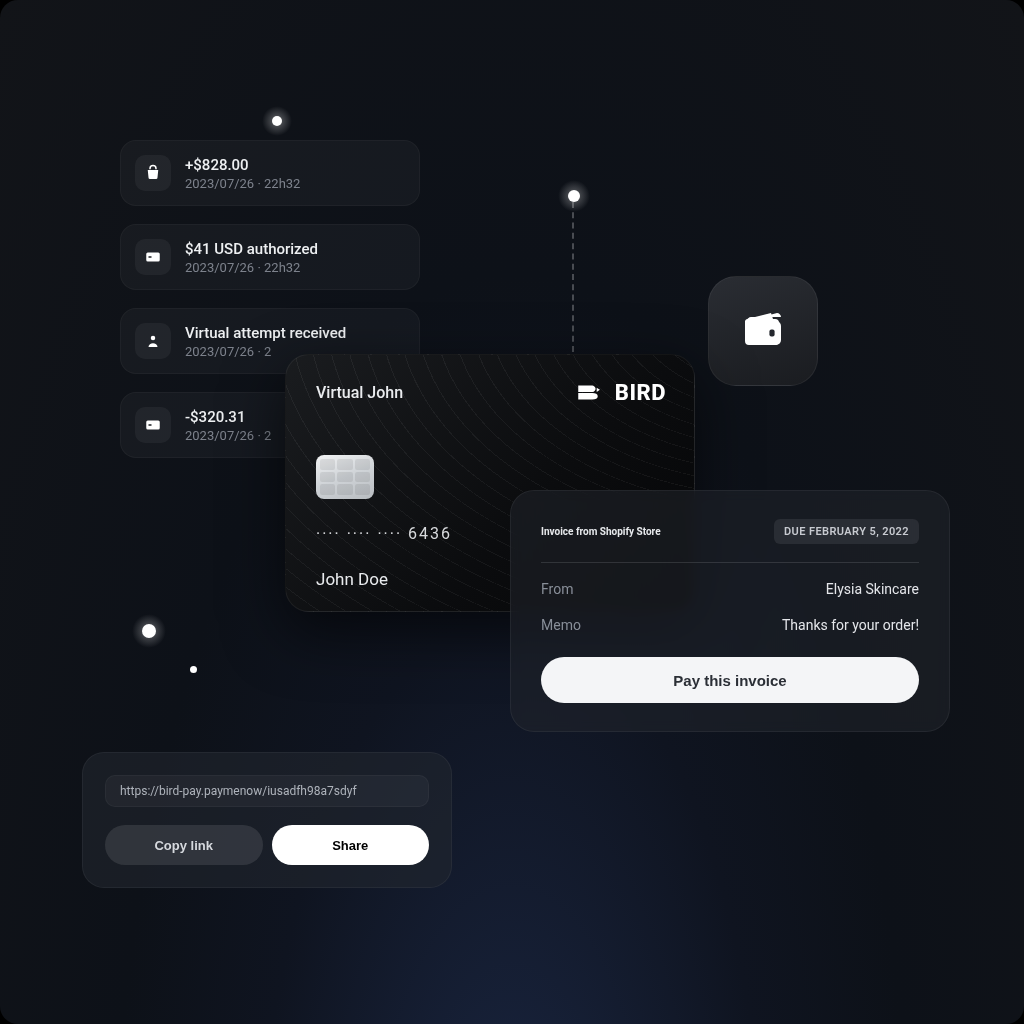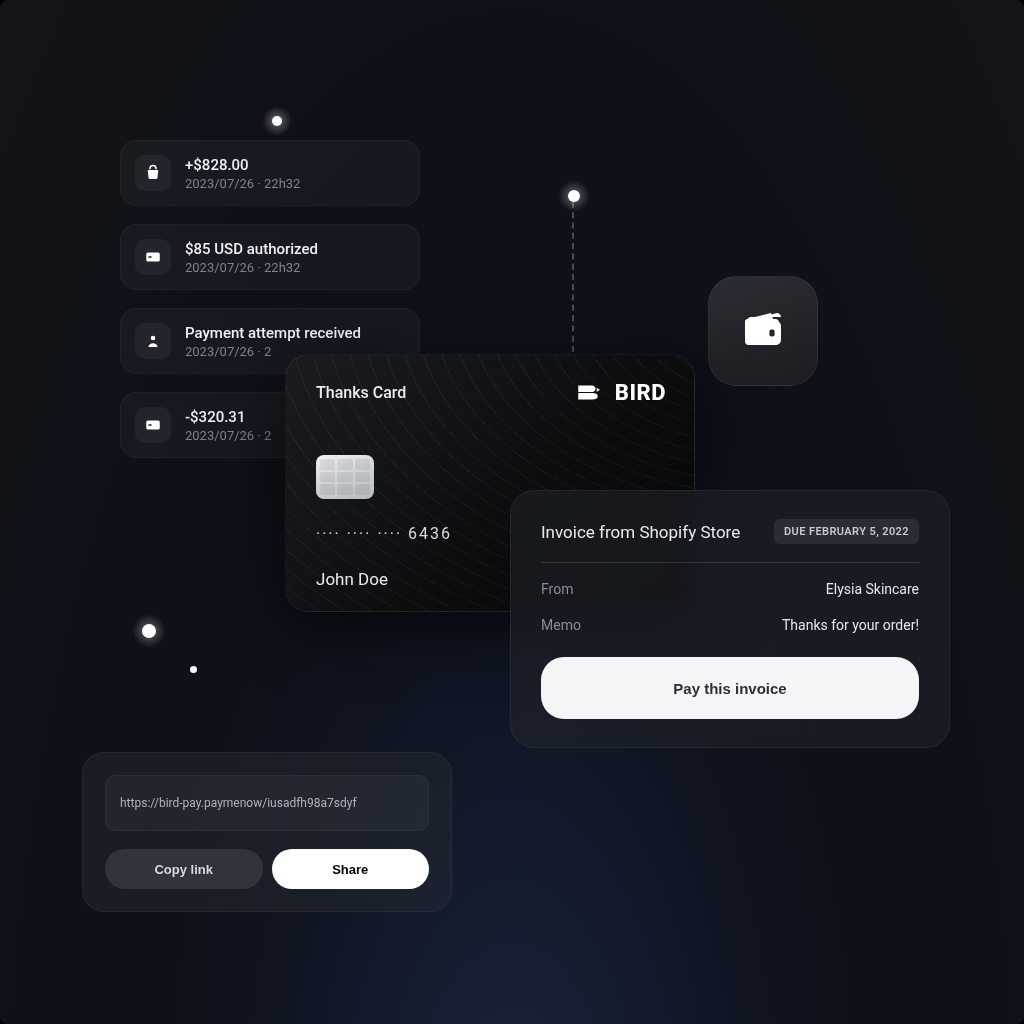--- a/index.html
+++ b/index.html
@@ -3,21 +3,21 @@
 <meta charset="utf-8">
 <style>
   * { box-sizing: border-box; margin: 0; padding: 0; }
   html, body { width: 1024px; height: 1024px; overflow: hidden; font-family: -apple-system, BlinkMacSystemFont, "Segoe UI", Roboto, Helvetica, Arial, sans-serif; }
   body { background: #000; }
 
   .canvas {
     position: relative;
     width: 1024px;
     height: 1024px;
-    border-radius: 8px;
+    border-radius: 18px;
     background: radial-gradient(ellipse at 50% 120%, #1a2642 0%, #0f1420 35%, #0d1118 55%, #121418 100%);
     overflow: hidden;
   }
 
   
   .tx-list {
     position: absolute;
     left: 120px;
     top: 140px;
     width: 300px;
@@ -143,21 +143,21 @@
     top: 490px;
     width: 440px;
     border-radius: 24px;
     background: rgba(32,36,44,0.55);
     backdrop-filter: blur(6px);
     border: 1px solid rgba(255,255,255,0.06);
     padding: 28px 30px 28px;
     color: #e8eaed;
   }
   .invoice-head { display: flex; justify-content: space-between; align-items: center; }
-  .invoice-title { font-size: 17px; font-weight: 400; }
+  .invoice-title { font-size: 10px; font-weight: 700; }
   .invoice-due {
     font-size: 11px;
     font-weight: 600;
     letter-spacing: 0.4px;
     color: #c7cad0;
     background: rgba(255,255,255,0.08);
     padding: 6px 10px;
     border-radius: 6px;
   }
   .invoice-amount {
@@ -174,21 +174,21 @@
   .invoice-row {
     display: flex; justify-content: space-between;
     font-size: 14px;
     padding: 10px 0;
   }
   .invoice-row .k { color: #888e98; }
   .invoice-row .v { color: #e4e6ea; }
   .pay-btn {
     margin-top: 14px;
     width: 100%;
-    height: 62px;
+    height: 46px;
     border-radius: 23px;
     background: #f4f5f7;
     color: #2b2f36;
     font-size: 15px;
     font-weight: 600;
     display: flex; align-items: center; justify-content: center;
     border: none;
     cursor: pointer;
   }
 
@@ -198,21 +198,21 @@
     left: 82px;
     top: 752px;
     width: 370px;
     border-radius: 22px;
     background: rgba(34,38,46,0.6);
     border: 1px solid rgba(255,255,255,0.05);
     padding: 22px;
   }
   .share-url {
     width: 100%;
-    height: 56px;
+    height: 32px;
     border-radius: 10px;
     background: rgba(255,255,255,0.04);
     border: 1px solid rgba(255,255,255,0.04);
     color: #aeb3bb;
     font-size: 12px;
     padding: 8px 14px;
     display: flex; align-items: center;
     overflow: hidden;
     white-space: nowrap;
   }
@@ -259,34 +259,34 @@
     </div>
 
     <div class="tx-item">
       <div class="tx-icon">
         <svg viewBox="0 0 24 24">
             <rect x="3" y="6" width="18" height="12" rx="2"></rect>
             <rect x="6" y="11" width="4" height="2" fill="#1a1c20"></rect>
           </svg>
       </div>
       <div class="tx-body">
-        <div class="tx-title">$85 USD authorized</div>
+        <div class="tx-title">$41 USD authorized</div>
         <div class="tx-sub">2023/07/26 · 22h32</div>
       </div>
     </div>
 
     <div class="tx-item">
       <div class="tx-icon">
         <svg viewBox="0 0 24 24">
             <circle cx="12" cy="8" r="3"></circle>
             <path d="M6 20c0-3 3-5 6-5s6 2 6 5v0H6z"></path>
           </svg>
       </div>
       <div class="tx-body">
-        <div class="tx-title">Payment attempt received</div>
+        <div class="tx-title">Virtual attempt received</div>
         <div class="tx-sub">2023/07/26 · 2</div>
       </div>
     </div>
 
     <div class="tx-item">
       <div class="tx-icon">
         <svg viewBox="0 0 24 24">
             <rect x="3" y="6" width="18" height="12" rx="2"></rect>
             <rect x="6" y="11" width="4" height="2" fill="#1a1c20"></rect>
           </svg>
@@ -304,21 +304,21 @@
           <path d="M4 7h14a2 2 0 0 1 2 2v9a2 2 0 0 1-2 2H5a2 2 0 0 1-2-2V8a2 2 0 0 1 1-1zm0 0l12-3 1 3M16 14a1.5 1.5 0 1 0 0-0.001z"></path>
           <path d="M3 8c0-1 1-2 2-2l12-3c1 0 2 1 2 2v2H5a2 2 0 0 0-2 1z" opacity="0"></path>
           <path d="M19 6l-13 0c-1 0-2 1-2 2v0l15-4c1 0 2 1 2 2v0z" fill="#fff"></path>
           <rect x="4" y="8" width="17" height="12" rx="2.5" fill="#fff"></rect>
           <rect x="15.2" y="12.2" width="2.6" height="3.6" rx="1" fill="#24272d"></rect>
         </svg>
     </span>
   </div>
 
   <div class="card">
-    <div class="card-title">Thanks Card</div>
+    <div class="card-title">Virtual John</div>
     <div class="card-brand">
       <svg class="card-brand-logo" viewBox="0 0 24 24" fill="#fff">
         <path d="M3 6h12c3 0 4 2 4 3s-1 3-3 3H3V6zm0 7h13c3 0 5 1 5 3s-2 3-5 3H3v-6z"></path>
         <path d="M20 8l3 2-3 2V8z"></path>
       </svg>
       <span class="card-brand-text">BIRD</span>
     </div>
     <div class="chip">
       <div></div>
         <div></div>

